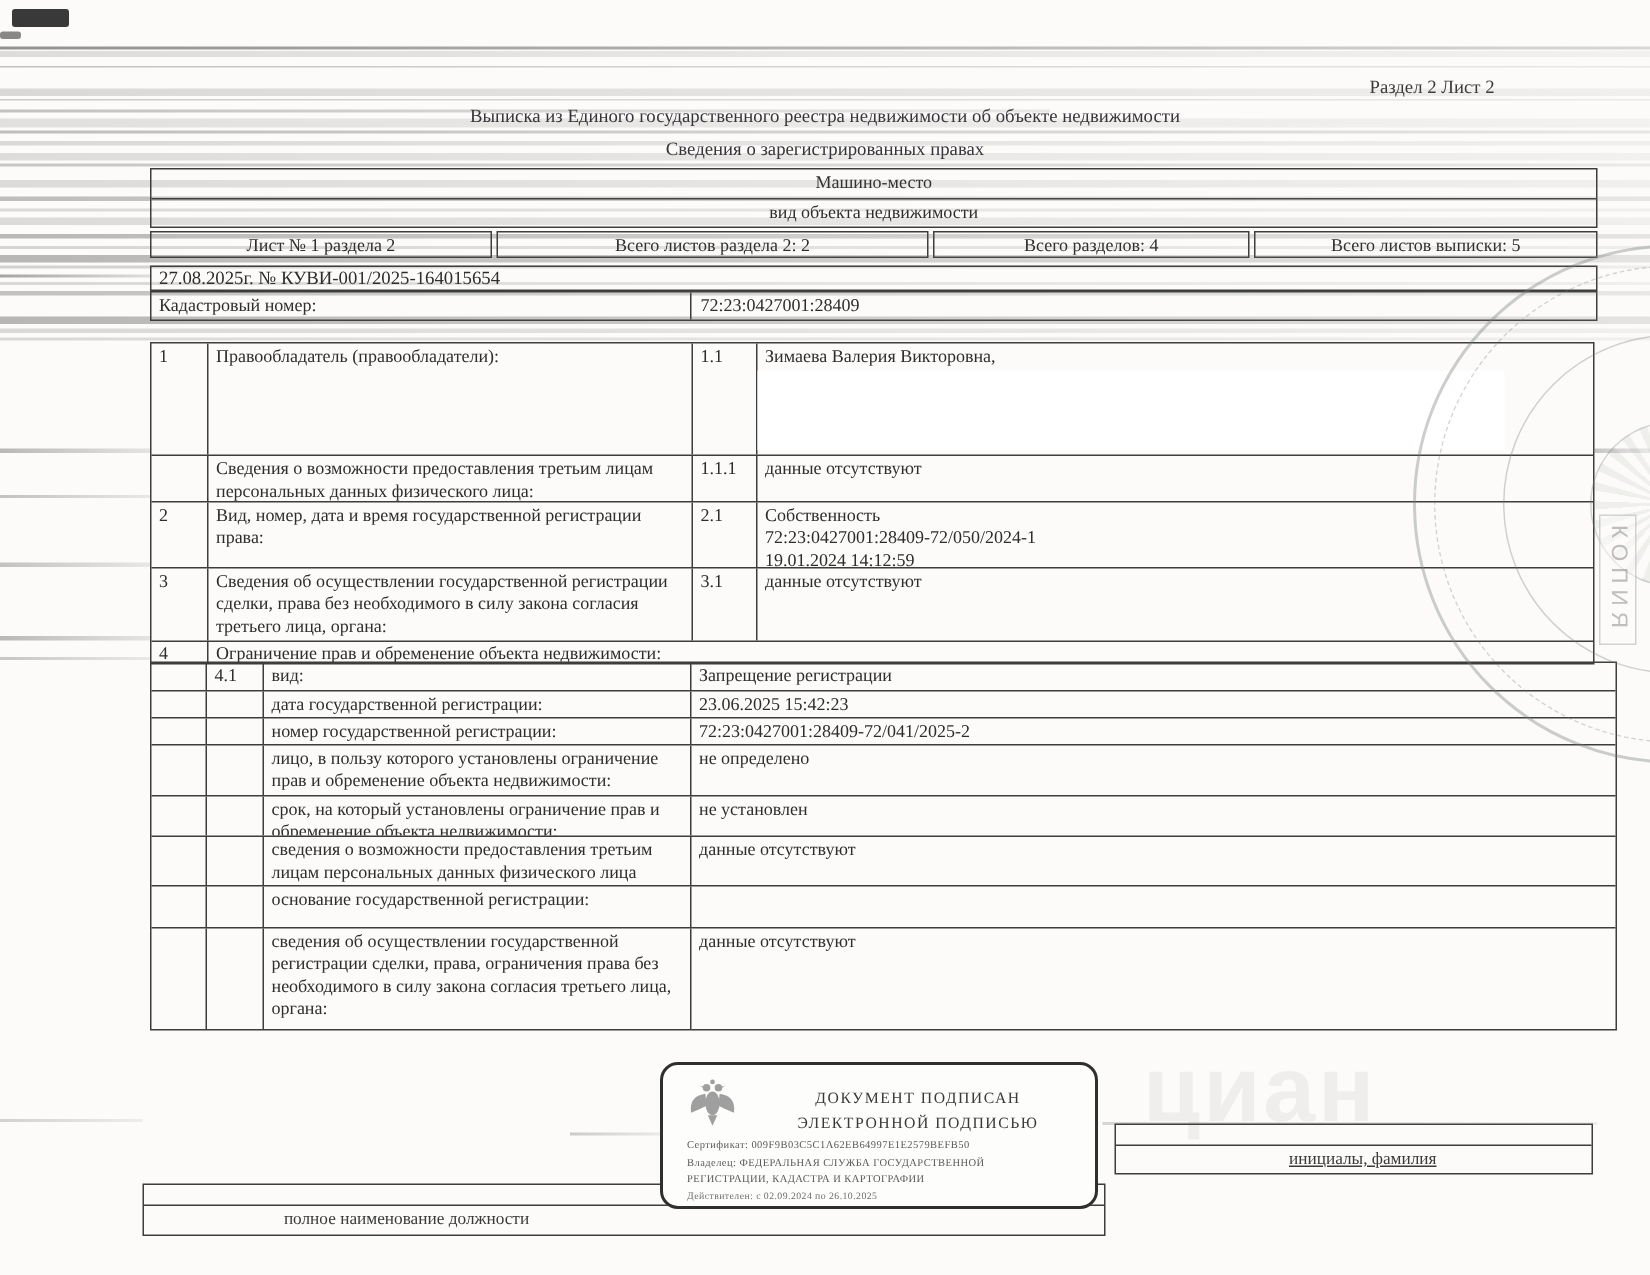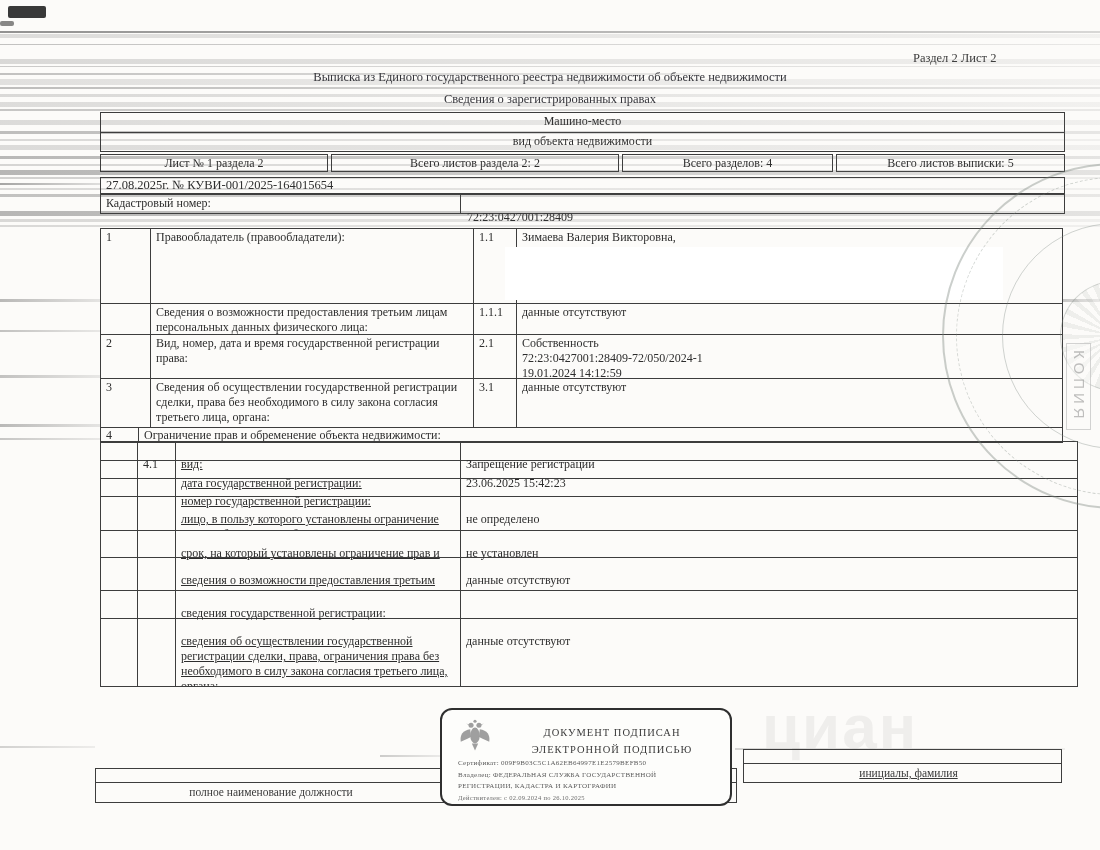--- a/index.html
+++ b/index.html
@@ -19,61 +19,61 @@
   .obj-row{box-sizing:border-box;height:19px;text-align:center;padding-top:1px;}
   .obj-row+.obj-row{border-top:1.4px solid #3d3d3d;}
   
   .counts{position:absolute;left:100px;top:154px;width:965px;height:18px;display:flex;}
   .counts .cc{box-sizing:border-box;border:1.4px solid #3d3d3d;text-align:center;padding-top:1px;margin-right:3px;flex:none;}
   .counts .cc:last-child{margin-right:0;}
   
   .issue{left:100px;top:177px;width:965px;height:17px;padding:0 5px;font-size:12.5px;}
   .cad{left:100px;top:194px;width:965px;height:20px;display:flex;}
   .cad .lab{box-sizing:border-box;width:360px;border-right:1.4px solid #3d3d3d;padding:1px 5px;}
-  .cad .val{box-sizing:border-box;flex:1;padding:15px 6px;}
+  .cad .val{box-sizing:border-box;flex:1;padding:1px 6px;}
   
   .main-table{left:100px;top:228px;width:963px;}
   .trow{display:flex;box-sizing:border-box;}
   .trow+.trow{border-top:1.3px solid #3d3d3d;}
   .trow .c{box-sizing:border-box;padding:1px 5px;overflow:hidden;}
   .trow .c+.c{border-left:1.3px solid #3d3d3d;}
   .cn1{width:37px;flex:none;}
-  .clbl{width:323px;flex:none;margin-left:12px;}
+  .clbl{width:323px;flex:none;}
   .cn2{width:43px;flex:none;}
   .cval{flex:1;}
   .prewrap{white-space:pre-line;}
   
   .sub-table{left:100px;top:441px;width:978px;}
   .srow{display:flex;box-sizing:border-box;}
   .srow+.srow{border-top:1.3px solid #3d3d3d;}
-  .srow .c{box-sizing:border-box;padding:15px 5px;overflow:hidden;}
+  .srow .c{box-sizing:border-box;padding:1px 5px;overflow:hidden;}
   .s0{width:37px;flex:none;border-right:1.3px solid #3d3d3d;}
   .s1{width:38px;flex:none;border-right:1.3px solid #3d3d3d;}
-  .s2{width:285px;flex:none;border-right:1.3px solid #3d3d3d;text-decoration:underline;}
+  .s2{width:285px;flex:none;border-right:1.3px solid #3d3d3d;}
   .s3{flex:1;}
   
   .redaction{position:absolute;left:505px;top:247px;width:498px;height:53px;background:#ffffff;z-index:3;}
   
   .seal{position:absolute;left:942px;top:163px;width:346px;height:346px;z-index:4;pointer-events:none;}
   .seal .ring{position:absolute;border-radius:50%;}
   .r1{inset:0;border:2px solid rgba(118,130,122,0.38);}
   .r2{inset:14px;border:1px dashed rgba(118,130,122,0.32);}
   .r3{inset:60px;border:1.6px solid rgba(118,130,122,0.34);}
   .r4{inset:118px;border:1.2px solid rgba(118,130,122,0.30);
       background:repeating-conic-gradient(rgba(120,132,124,0.10) 0 6deg, transparent 6deg 14deg);}
   
   .stamp{position:absolute;left:440px;top:708px;width:292px;height:98px;z-index:5;
          background:#fdfdfb;border:2.5px solid #2f2f2f;border-radius:12px;box-sizing:border-box;}
   .stamp .emblem{position:absolute;left:14px;top:8px;}
   .stamp .tl1{position:absolute;left:60px;top:16px;width:220px;text-align:center;font-size:10.5px;letter-spacing:1px;color:#3a3a3a;}
   .stamp .tl2{position:absolute;left:60px;top:33px;width:220px;text-align:center;font-size:10.5px;letter-spacing:1px;color:#3a3a3a;}
   .stamp .sm{position:absolute;left:16px;width:262px;font-size:7px;color:#5a5a5a;letter-spacing:.3px;white-space:nowrap;overflow:hidden;}
   .sm.l1{top:49px;} .sm.l2{top:61px;} .sm.l3{top:72px;} .sm.l4{top:84px;font-size:6.5px;color:#6d6d6d;}
   
-  .sigL{left:95px;top:768px;width:642px;height:35px;border-width:1.4px;}
+  .sigL{left:95px;top:789px;width:642px;height:35px;border-width:1.4px;}
   .sigR{left:743px;top:749px;width:319px;height:34px;border-width:1.4px;}
   .sig-split{position:absolute;left:0;right:0;top:13px;border-top:1.3px solid #3d3d3d;}
   .sig-cap{position:absolute;top:16px;font-size:11.5px;color:#3a3a3a;}
   .capL{left:0;width:350px;text-align:center;}
   .capR{left:12px;right:0;text-align:center;text-decoration:underline;}
   
   .wm-brand{position:absolute;left:762px;top:688px;font-family:"Liberation Sans",sans-serif;
             font-weight:bold;font-size:62px;color:rgba(70,70,70,0.07);z-index:6;letter-spacing:2px;}
   .wm-copy{position:absolute;left:1066px;top:343px;writing-mode:vertical-rl;z-index:6;
            font-family:"Liberation Sans",sans-serif;font-size:15px;letter-spacing:4px;
@@ -191,20 +191,21 @@
     <div class="srow" style="height:18px">
       <div class="c s0"></div>
       <div class="c s1"></div>
       <div class="c s2">дата государственной регистрации:</div>
       <div class="c s3">23.06.2025 15:42:23</div>
     </div>
     <div class="srow" style="height:18px">
       <div class="c s0"></div>
       <div class="c s1"></div>
       <div class="c s2">номер государственной регистрации:</div>
+      <div class="c s3">72:23:0427001:28409-72/041/2025-2</div>
     </div>
     <div class="srow" style="height:34px">
       <div class="c s0"></div>
       <div class="c s1"></div>
       <div class="c s2">лицо, в пользу которого установлены ограничение прав и обременение объекта недвижимости:</div>
       <div class="c s3">не определено</div>
     </div>
     <div class="srow" style="height:27px">
       <div class="c s0"></div>
       <div class="c s1"></div>
@@ -213,21 +214,21 @@
     </div>
     <div class="srow" style="height:33px">
       <div class="c s0"></div>
       <div class="c s1"></div>
       <div class="c s2">сведения о возможности предоставления третьим лицам персональных данных физического лица</div>
       <div class="c s3">данные отсутствуют</div>
     </div>
     <div class="srow" style="height:28px">
       <div class="c s0"></div>
       <div class="c s1"></div>
-      <div class="c s2">сведения государственной регистрации:</div>
+      <div class="c s2">основание государственной регистрации:</div>
     </div>
     <div class="srow" style="height:68px">
       <div class="c s0"></div>
       <div class="c s1"></div>
       <div class="c s2">сведения об осуществлении государственной регистрации сделки, права, ограничения права без необходимого в силу закона согласия третьего лица, органа:</div>
       <div class="c s3">данные отсутствуют</div>
     </div>
   </div>
 
   <div class="redaction"></div>

